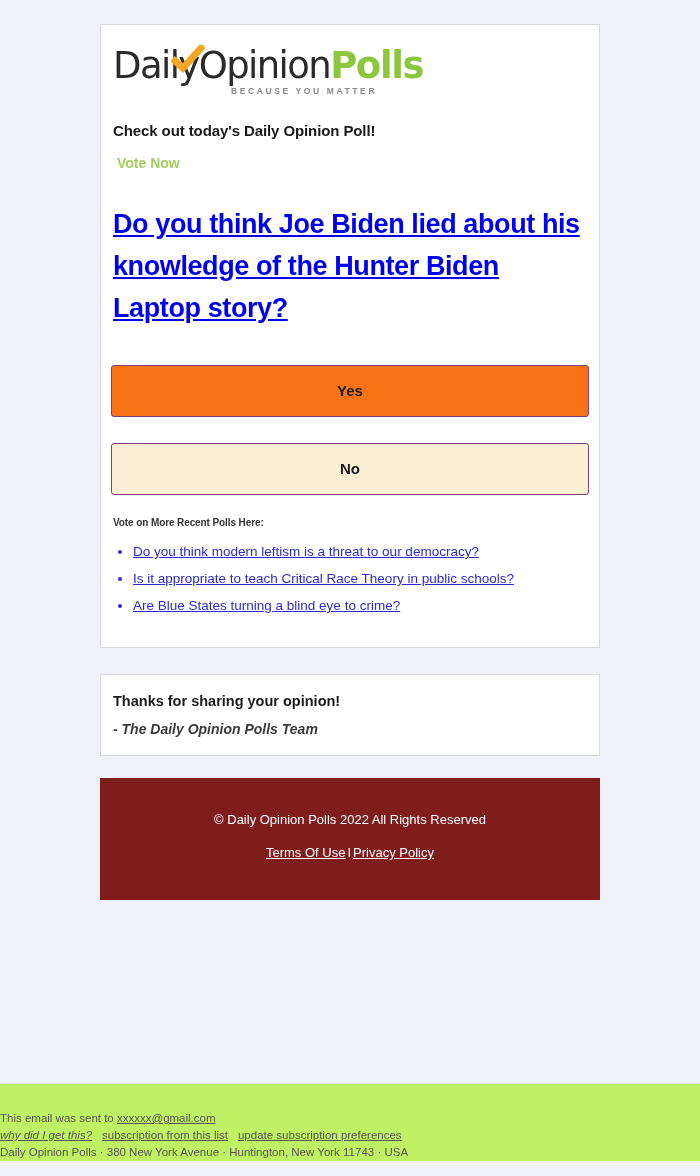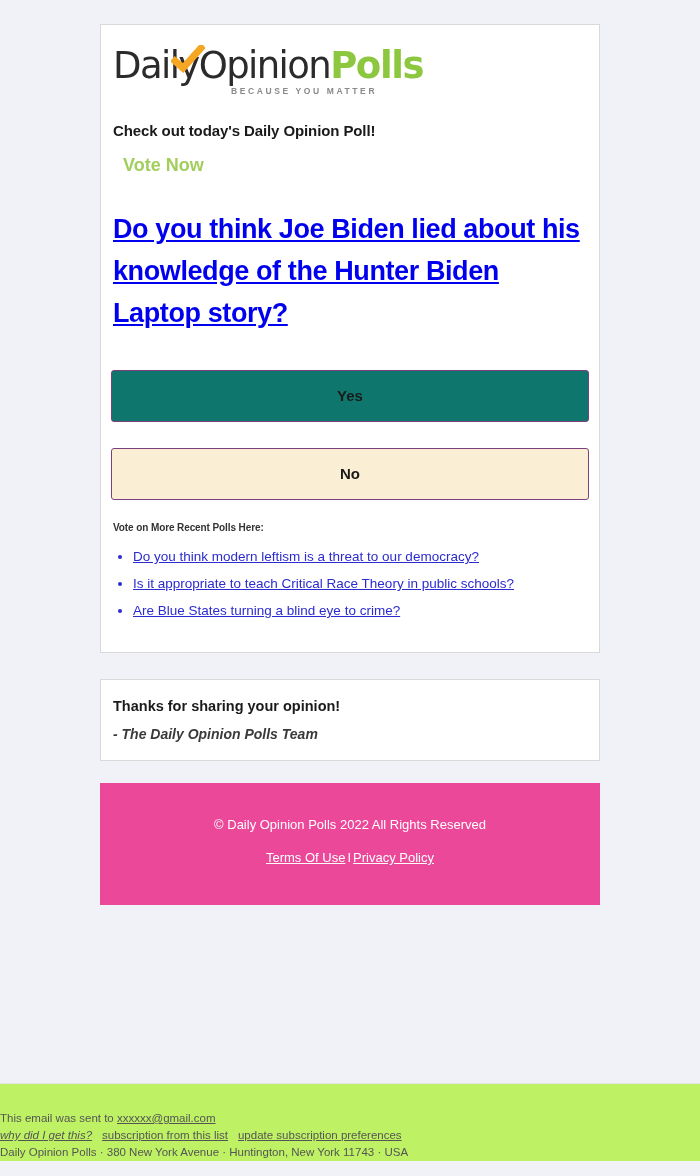--- a/index.html
+++ b/index.html
@@ -85,24 +85,24 @@
 
   
   .intro-head {
     font-size: 15px;
     font-weight: bold;
     color: #1a1a1a;
     margin: 22px 0 0 2px;
     letter-spacing: -0.1px;
   }
   .vote-now {
-    font-size: 18px;
+    font-size: 14px;
     font-weight: bold;
     color: #a2ce5d;
-    margin: 16px 0 0 12px;
+    margin: 16px 0 0 6px;
   }
 
   
   .question {
     display: block;
     margin: 32px 2px 0 2px;
     font-size: 27px;
     font-weight: bold;
     line-height: 42px;
     color: #0000ee;
@@ -124,21 +124,21 @@
     font-size: 15px;
     font-weight: bold;
     color: #1a1a1a;
     border: 1px solid #7d3f7d;
     border-radius: 3px;
     cursor: pointer;
     margin-bottom: 26px;
     font-family: "Liberation Sans", sans-serif;
     padding: 0;
   }
-  .answer-yes { background: #0f766e; }
+  .answer-yes { background: #f97316; }
   .answer-no  { background: #faeed4; margin-bottom: 8px; }
 
   
   .more-head {
     font-size: 10px;
     font-weight: bold;
     color: #333333;
     margin: 22px 0 0 2px;
     letter-spacing: -0.1px;
   }
@@ -174,21 +174,21 @@
     font-weight: bold;
     font-style: italic;
     color: #3a3a3a;
     margin: 12px 0 0 2px;
   }
 
   
   .footer-dark {
     width: 500px;
     margin: 22px auto 0 auto;
-    background: #ec4899;
+    background: #7f1d1d;
     box-sizing: border-box;
     padding: 34px 10px 40px 10px;
     text-align: center;
   }
   .footer-copy {
     color: #ffffff;
     font-size: 13px;
     margin: 0;
   }
   .footer-links {

